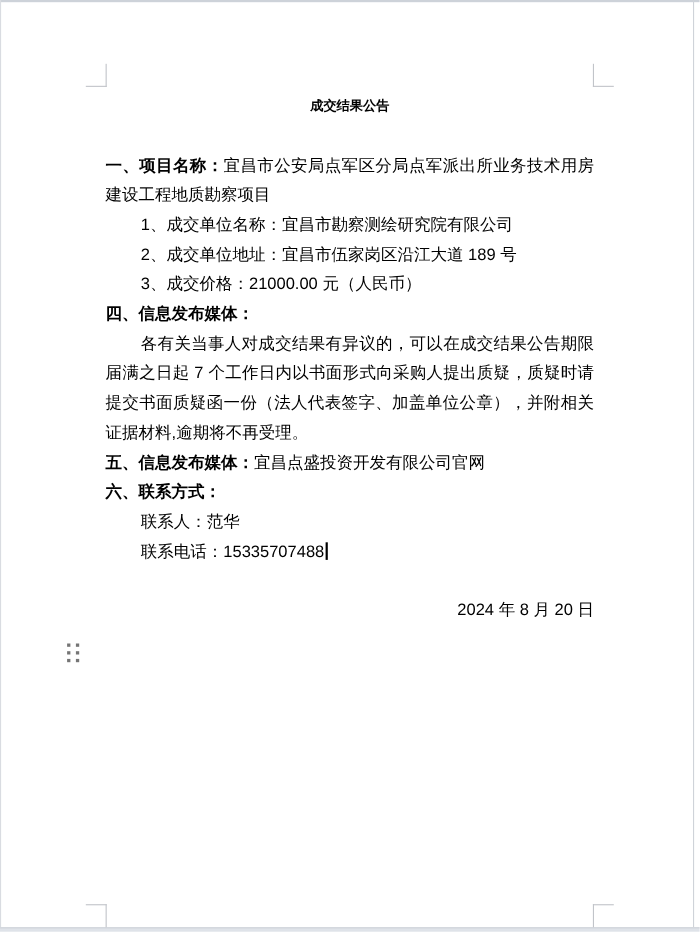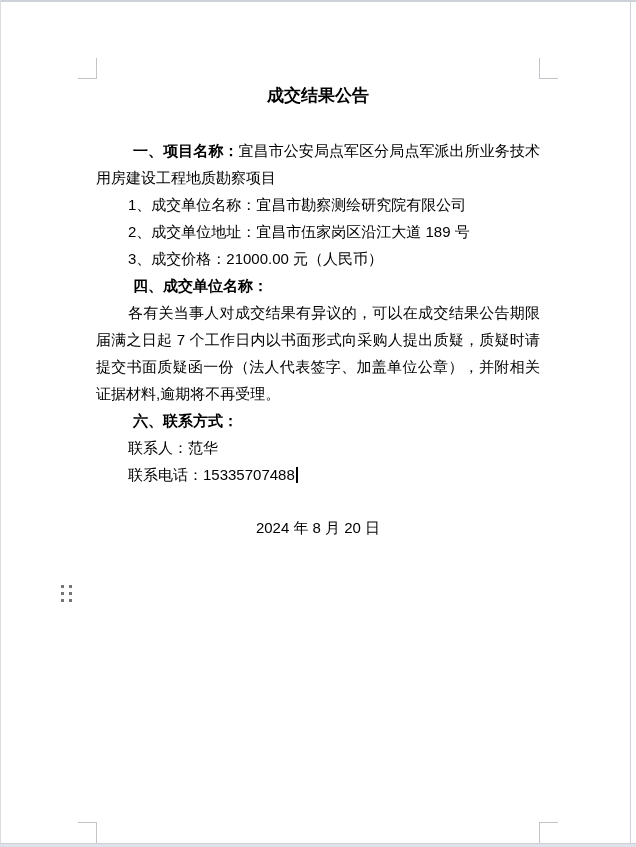--- a/index.html
+++ b/index.html
@@ -33,31 +33,31 @@
     left: 96px;
     top: 86px;
     width: 444px;
     font-size: 15px;
     line-height: 27px;
     text-align: justify;
     word-break: break-all;
   }
   .doc-title {
     margin: 0 0 31px 0;
-    font-size: 17px;
+    font-size: 12px;
     line-height: 20px;
     font-weight: 700;
     text-align: center;
     word-break: keep-all;
   }
   .content p { margin: 0; }
-  .lbl { font-weight: 700; margin-left: 37px; }
+  .lbl { font-weight: 700; }
   .indent { padding-left: 32px; }
   .indent-first { text-indent: 32px; }
-  .date-line { text-align: center; margin-top: 26px !important; }
+  .date-line { text-align: right; margin-top: 26px !important; }
 
   
   .caret {
     display: inline-block;
     width: 2px;
     height: 16px;
     background: #000000;
     vertical-align: -3px;
     margin-left: 1px;
   }
@@ -103,24 +103,25 @@
   <h1 class="doc-title">成交结果公告</h1>
 
   <p><span class="lbl">一、项目名称：</span><span>宜昌市公安局点军区分局点军派出所业务技术用房建设工程地质勘察项目</span></p>
 
 
   <p class="indent">1、成交单位名称：宜昌市勘察测绘研究院有限公司</p>
   <p class="indent">2、成交单位地址：宜昌市伍家岗区沿江大道 189 号</p>
   <p class="indent">3、成交价格：21000.00 元（人民币）</p>
 
 
-  <p><span class="lbl">四、成交单位名称：</span></p>
+  <p><span class="lbl">四、信息发布媒体：</span></p>
 
   <p class="indent-first">各有关当事人对成交结果有异议的，可以在成交结果公告期限届满之日起 7 个工作日内以书面形式向采购人提出质疑，质疑时请提交书面质疑函一份（法人代表签字、加盖单位公章），并附相关证据材料,逾期将不再受理。</p>
 
+  <p><span class="lbl">五、信息发布媒体：</span><span>宜昌点盛投资开发有限公司官网</span></p>
 
   <p><span class="lbl">六、联系方式：</span></p>
 
   <p class="indent">联系人：范华</p>
   <p class="indent"><span>联系电话：15335707488</span><span class="caret"></span></p>
 
   <p class="date-line">2024 年 8 月 20 日</p>
 
 </div>
 

